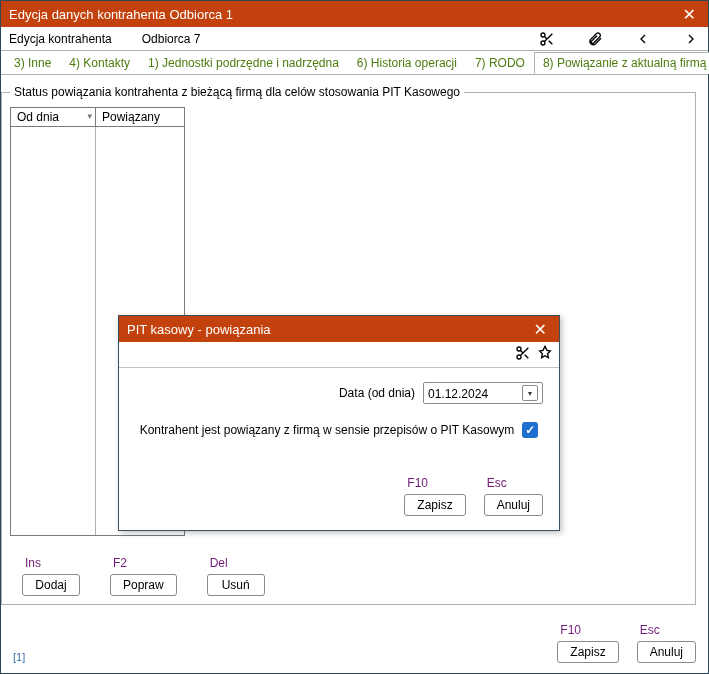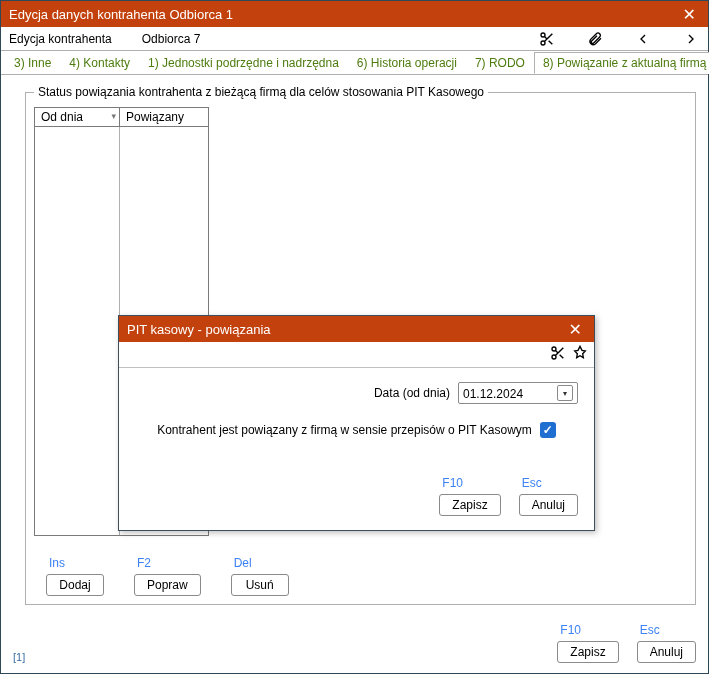--- a/index.html
+++ b/index.html
@@ -64,21 +64,21 @@
     white-space: nowrap;
     color: #4d7c0f;
   }
   .tab.active {
     border: 1px solid #b0b0b0;
     border-bottom: 1px solid #ffffff;
     background: #ffffff;
   }
   .content {
     flex: 1;
-    padding: 10px 12px 8px 24px;
+    padding: 10px 12px 8px 0;
     position: relative;
   }
   fieldset.status-group {
     border: 1px solid #b0b0b0;
     padding: 8px 8px 8px 8px;
     height: 520px;
     position: relative;
   }
   fieldset.status-group > legend {
     font-size: 12px;
@@ -118,21 +118,21 @@
     height: 100%;
   }
   .action-row {
     position: absolute;
     bottom: 8px;
     left: 20px;
     display: flex;
     gap: 30px;
   }
   .action-block { display: flex; flex-direction: column; gap: 4px; }
-  .shortcut { font-size: 12px; color: #3b82f6; padding-left: 3px;}
+  .shortcut { font-size: 12px; color: #701a75; padding-left: 3px;}
   .btn {
     border: 1px solid #8a8a8a;
     border-radius: 3px;
     background: #ffffff;
     padding: 3px 12px;
     font-size: 12px;
     cursor: pointer;
     min-width: 58px;
     text-align: center;
   }
@@ -156,21 +156,21 @@
     flex-direction: column;
     gap: 4px;
     align-items: flex-start;
   }
 
   
   .modal {
     position: absolute;
     left: 117px;
     top: 240px;
-    width: 477px;
+    width: 442px;
     border: 1px solid #3d4f5d;
     background: #ffffff;
     box-shadow: 2px 2px 6px rgba(0,0,0,0.25);
   }
   .modal .titlebar {
     height: 26px;
   }
   .modal-toolbar {
     display: flex;
     justify-content: flex-end;

